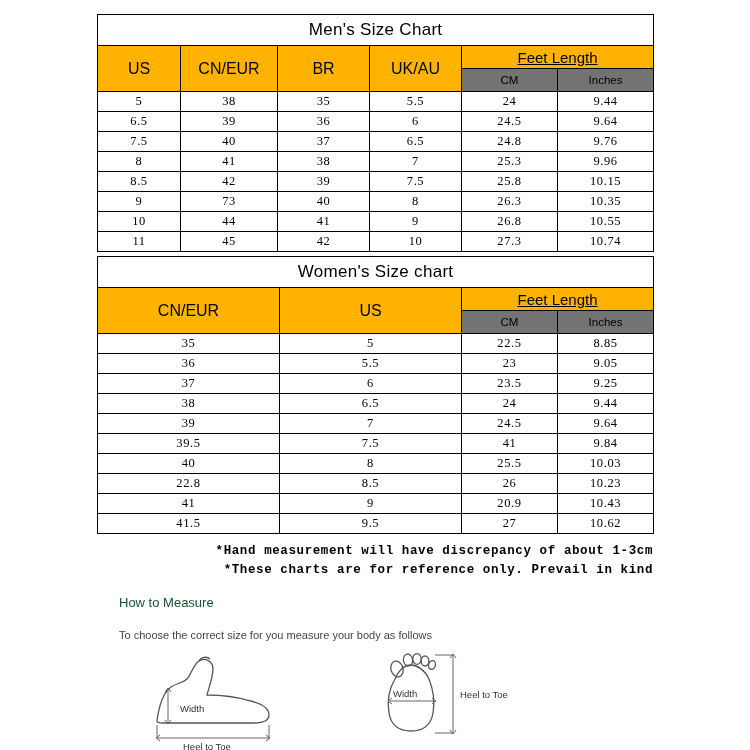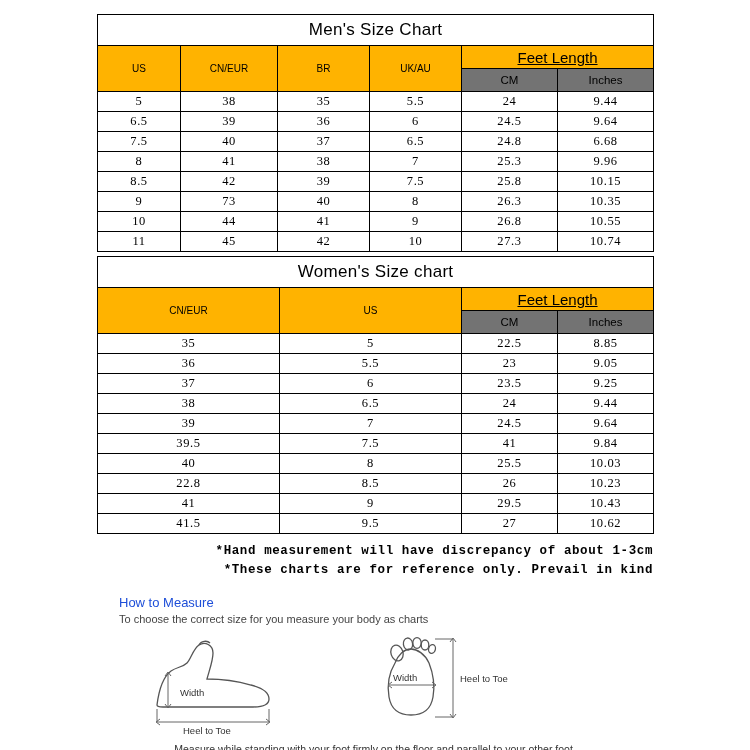--- a/index.html
+++ b/index.html
@@ -38,21 +38,21 @@
   }
   .title-cell {
     font-size: 17px;
     font-weight: bold;
     height: 30px;
     letter-spacing: 0.3px;
   }
   .hdr-tall {
     background: #FFB300;
     font-weight: bold;
-    font-size: 10px;
+    font-size: 16px;
     height: 44px;
   }
   .feet-head {
     background: #FFB300;
     font-weight: bold;
     font-size: 15px;
     height: 22px;
     text-decoration: underline;
   }
   .sub-hdr {
@@ -80,22 +80,22 @@
     box-sizing: border-box;
   }
   .measure {
     width: 556px;
     margin: 14px auto 0 auto;
     padding-left: 22px;
     box-sizing: border-box;
   }
   .measure-title {
     font-size: 13px;
-    color: #1d4ed8;
-    margin-bottom: 3px;
+    color: #14532d;
+    margin-bottom: 19px;
   }
   .measure-sub {
     font-size: 11px;
     color: #444444;
     margin-bottom: 2px;
   }
   .diagram {
     width: 556px;
     margin: 0 auto;
   }
@@ -156,21 +156,21 @@
           <td class="data-cell">6</td>
           <td class="data-cell">24.5</td>
           <td class="data-cell">9.64</td>
         </tr>
         <tr>
           <td class="data-cell">7.5</td>
           <td class="data-cell">40</td>
           <td class="data-cell">37</td>
           <td class="data-cell">6.5</td>
           <td class="data-cell">24.8</td>
-          <td class="data-cell">6.68</td>
+          <td class="data-cell">9.76</td>
         </tr>
         <tr>
           <td class="data-cell">8</td>
           <td class="data-cell">41</td>
           <td class="data-cell">38</td>
           <td class="data-cell">7</td>
           <td class="data-cell">25.3</td>
           <td class="data-cell">9.96</td>
         </tr>
         <tr>
@@ -276,41 +276,41 @@
         </tr>
         <tr>
           <td class="data-cell">22.8</td>
           <td class="data-cell">8.5</td>
           <td class="data-cell">26</td>
           <td class="data-cell">10.23</td>
         </tr>
         <tr>
           <td class="data-cell">41</td>
           <td class="data-cell">9</td>
-          <td class="data-cell">29.5</td>
+          <td class="data-cell">20.9</td>
           <td class="data-cell">10.43</td>
         </tr>
         <tr>
           <td class="data-cell">41.5</td>
           <td class="data-cell">9.5</td>
           <td class="data-cell">27</td>
           <td class="data-cell">10.62</td>
         </tr>
       </tbody>
     </table>
   </div>
 
   <div class="notes">
     <div>*Hand measurement will have discrepancy of about 1-3cm</div>
     <div>*These charts are for reference only. Prevail in kind</div>
   </div>
 
   <div class="measure">
     <div class="measure-title">How to Measure</div>
-    <div class="measure-sub">To choose the correct size for you measure your body as charts</div>
+    <div class="measure-sub">To choose the correct size for you measure your body as follows</div>
   </div>
 
   <div class="diagram">
     <svg width="556" height="110" viewBox="0 0 556 110" xmlns="http://www.w3.org/2000/svg">
 
       <g stroke="#555555" fill="none" stroke-width="1.3">
         <path d="M60 78 C 62 62, 66 50, 74 44 C 80 40, 86 40, 90 36 C 94 32, 96 22, 102 18
                  C 108 14, 116 18, 116 26 C 116 34, 112 44, 110 52 C 124 52, 140 54, 154 58
                  C 166 61, 172 66, 172 72 C 172 77, 166 80, 156 80 L 66 80 C 62 80, 60 79, 60 78 Z"></path>
         <path d="M102 18 C 104 14, 110 13, 113 16"></path>

